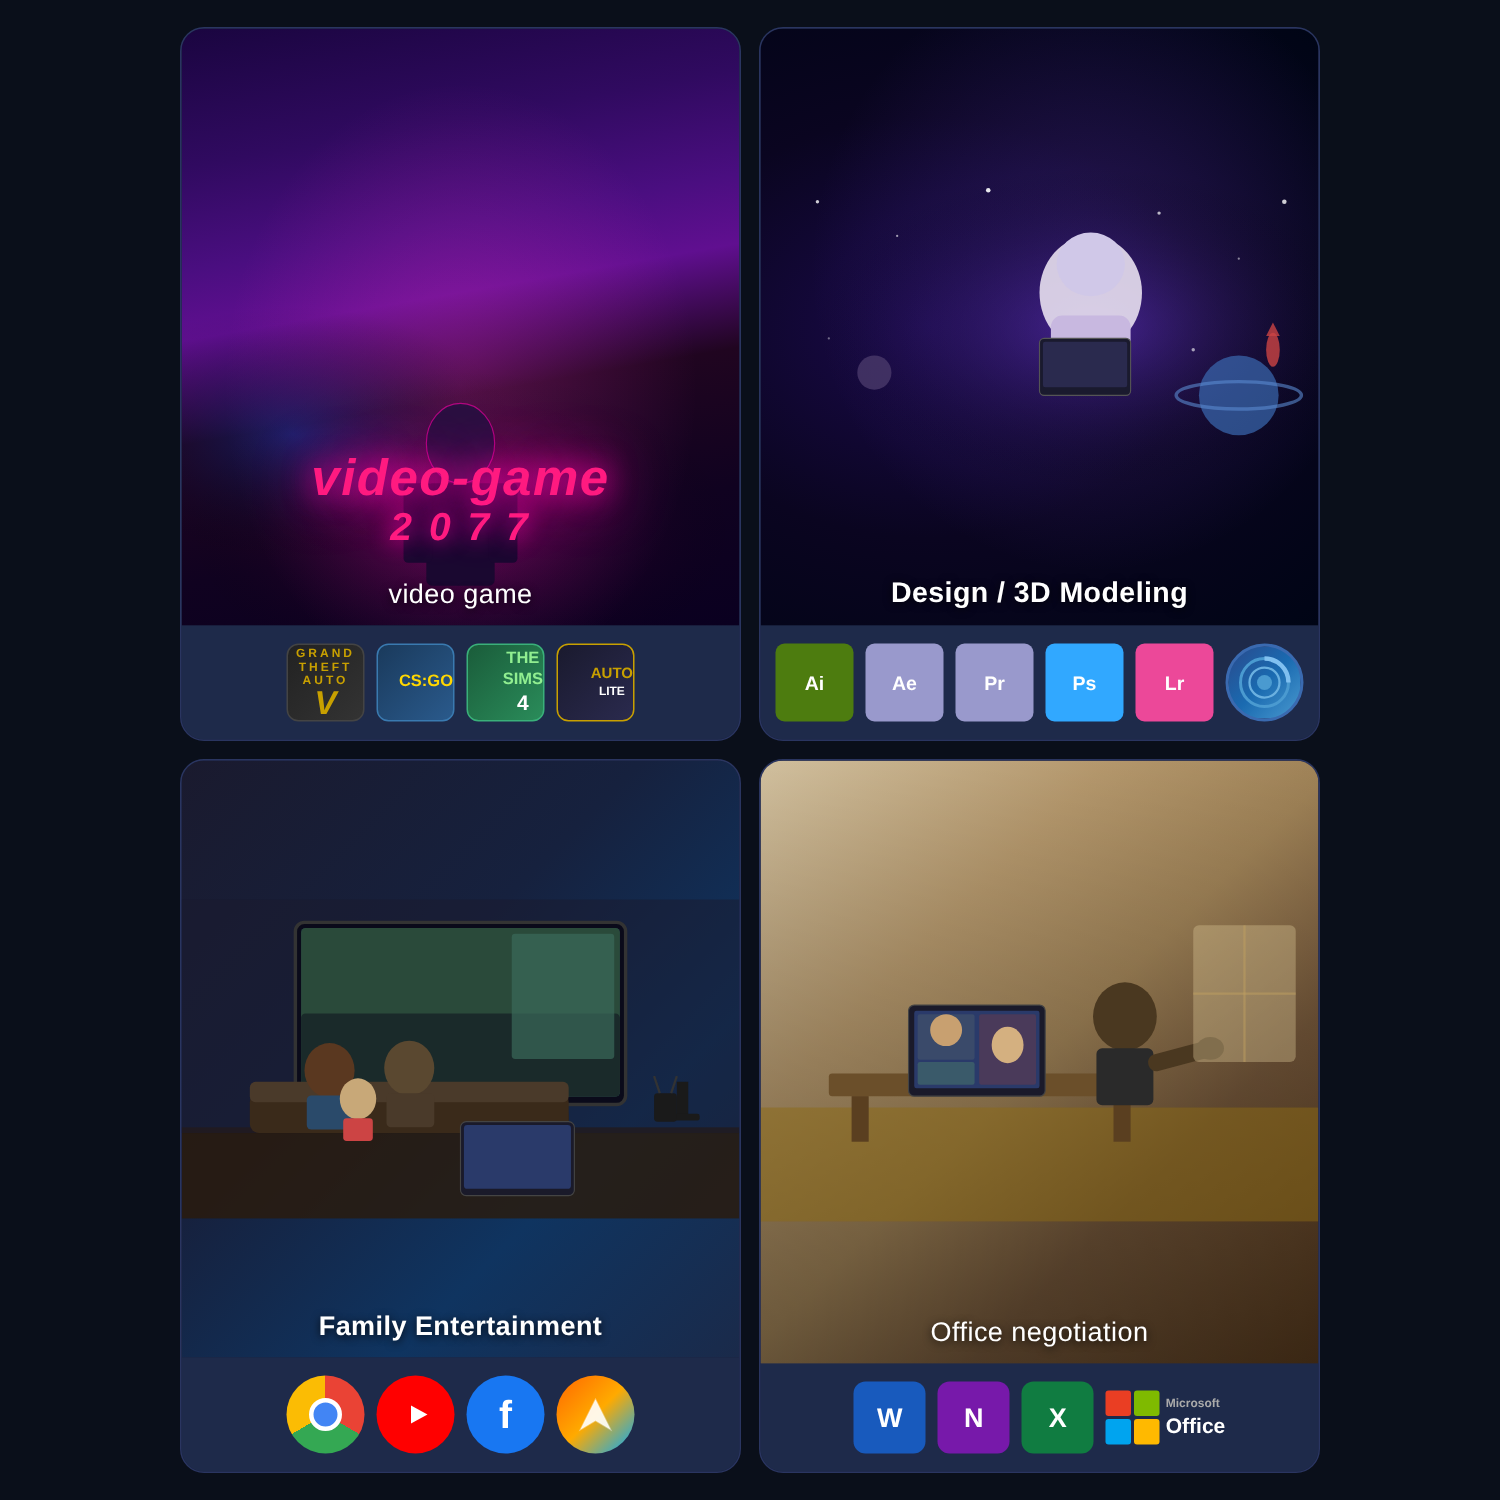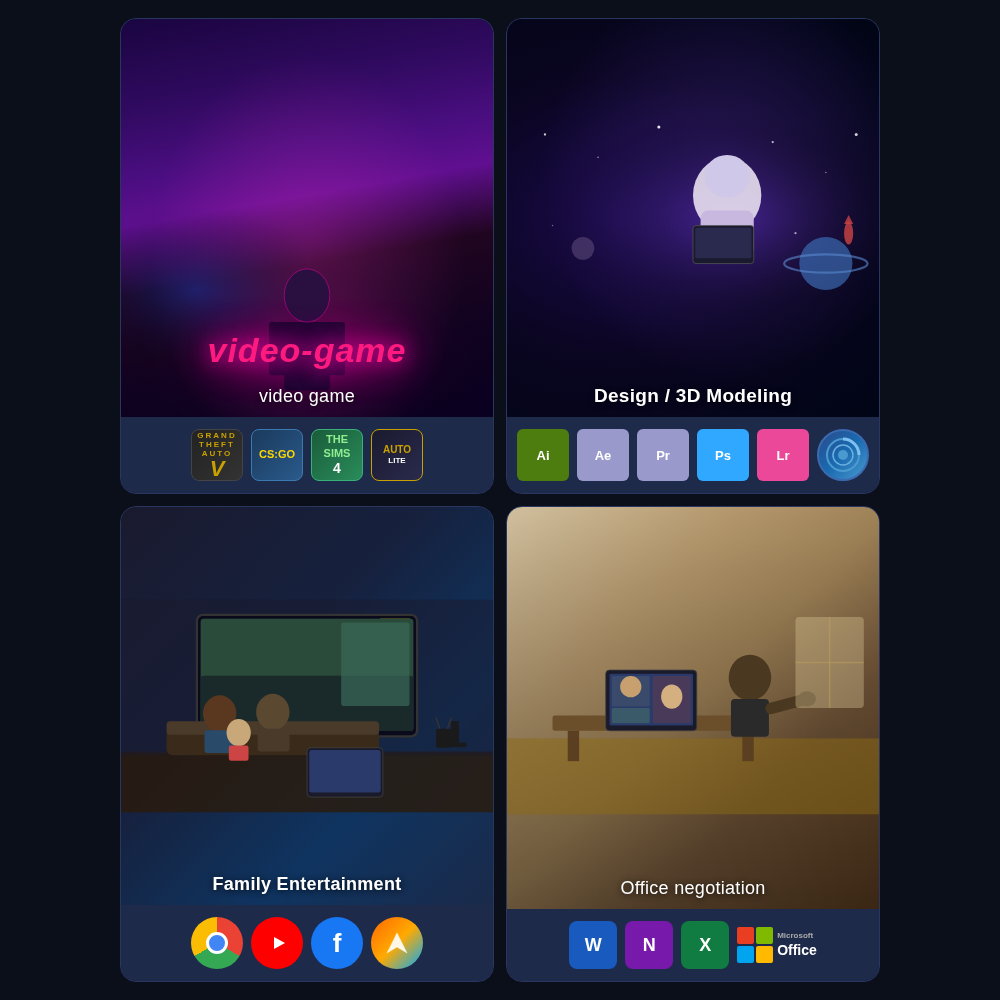--- a/index.html
+++ b/index.html
@@ -56,21 +56,21 @@
       min-height: 70px;
     }
     
     .game-icon {
       width: 52px;
       height: 52px;
       border-radius: 8px;
       overflow: hidden;
       display: flex;
       align-items: center;
-      justify-content: center;
+      justify-content: flex-end;
       font-weight: 900;
       font-size: 11px;
       text-align: center;
     }
     .gta-icon {
       background: linear-gradient(135deg, #222 0%, #333 100%);
       border: 1px solid #444;
     }
     .csgo-icon {
       background: linear-gradient(135deg, #1a3a5c 0%, #2a5a8c 100%);
@@ -303,20 +303,21 @@
           <ellipse cx="245" cy="120" rx="30" ry="35" fill="#2a1040"></ellipse>
           <rect x="215" y="155" width="60" height="90" rx="5" fill="#1a0830"></rect>
           <rect x="195" y="155" width="25" height="70" rx="4" fill="#1a0830"></rect>
           <rect x="270" y="155" width="25" height="70" rx="4" fill="#1a0830"></rect>
 
           <ellipse cx="245" cy="120" rx="30" ry="35" fill="none" stroke="#ff00aa" stroke-width="1" opacity="0.6"></ellipse>
         </svg>
 
         <div style="position:absolute;bottom:50px;left:0;right:0;text-align:center">
           <div style="font-size:34px;font-weight:900;font-style:italic;color:#ff1a80;text-shadow:0 0 20px #ff00aa,0 0 40px #ff00aa;font-family:'Arial Black',sans-serif;letter-spacing:1px;line-height:1">video-game</div>
+          <div style="font-size:26px;font-weight:900;font-style:italic;color:#ff1a80;text-shadow:0 0 15px #ff00aa;font-family:'Arial Black',sans-serif;letter-spacing:2px">2 0 7 7</div>
         </div>
       </div>
       <div class="card-label">video game</div>
     </div>
     <div class="card-icons">
 
       <div class="game-icon gta-icon">
         <div class="gta-logo">
           <div style="color:#c8a000;font-size:8px;font-weight:900;letter-spacing:2px">GRAND THEFT AUTO</div>
           <div style="color:#fff;font-size:22px;font-weight:900;font-style:italic;line-height:1;color:#c8a000">V</div>

